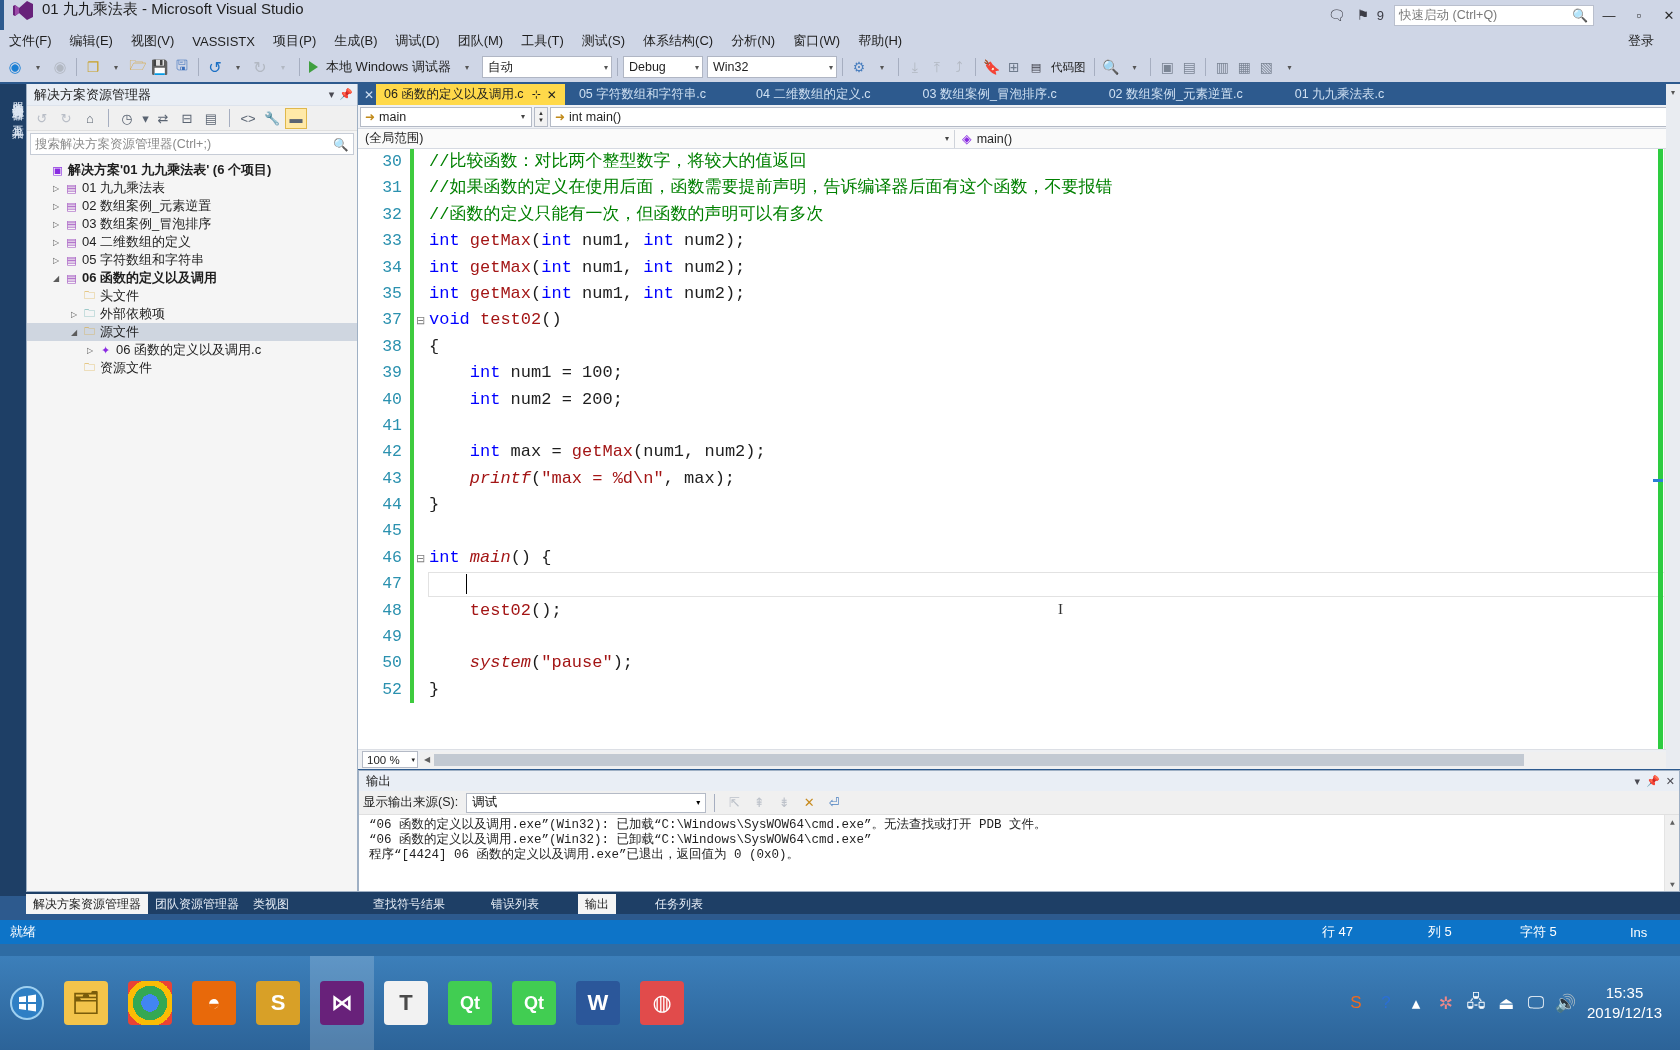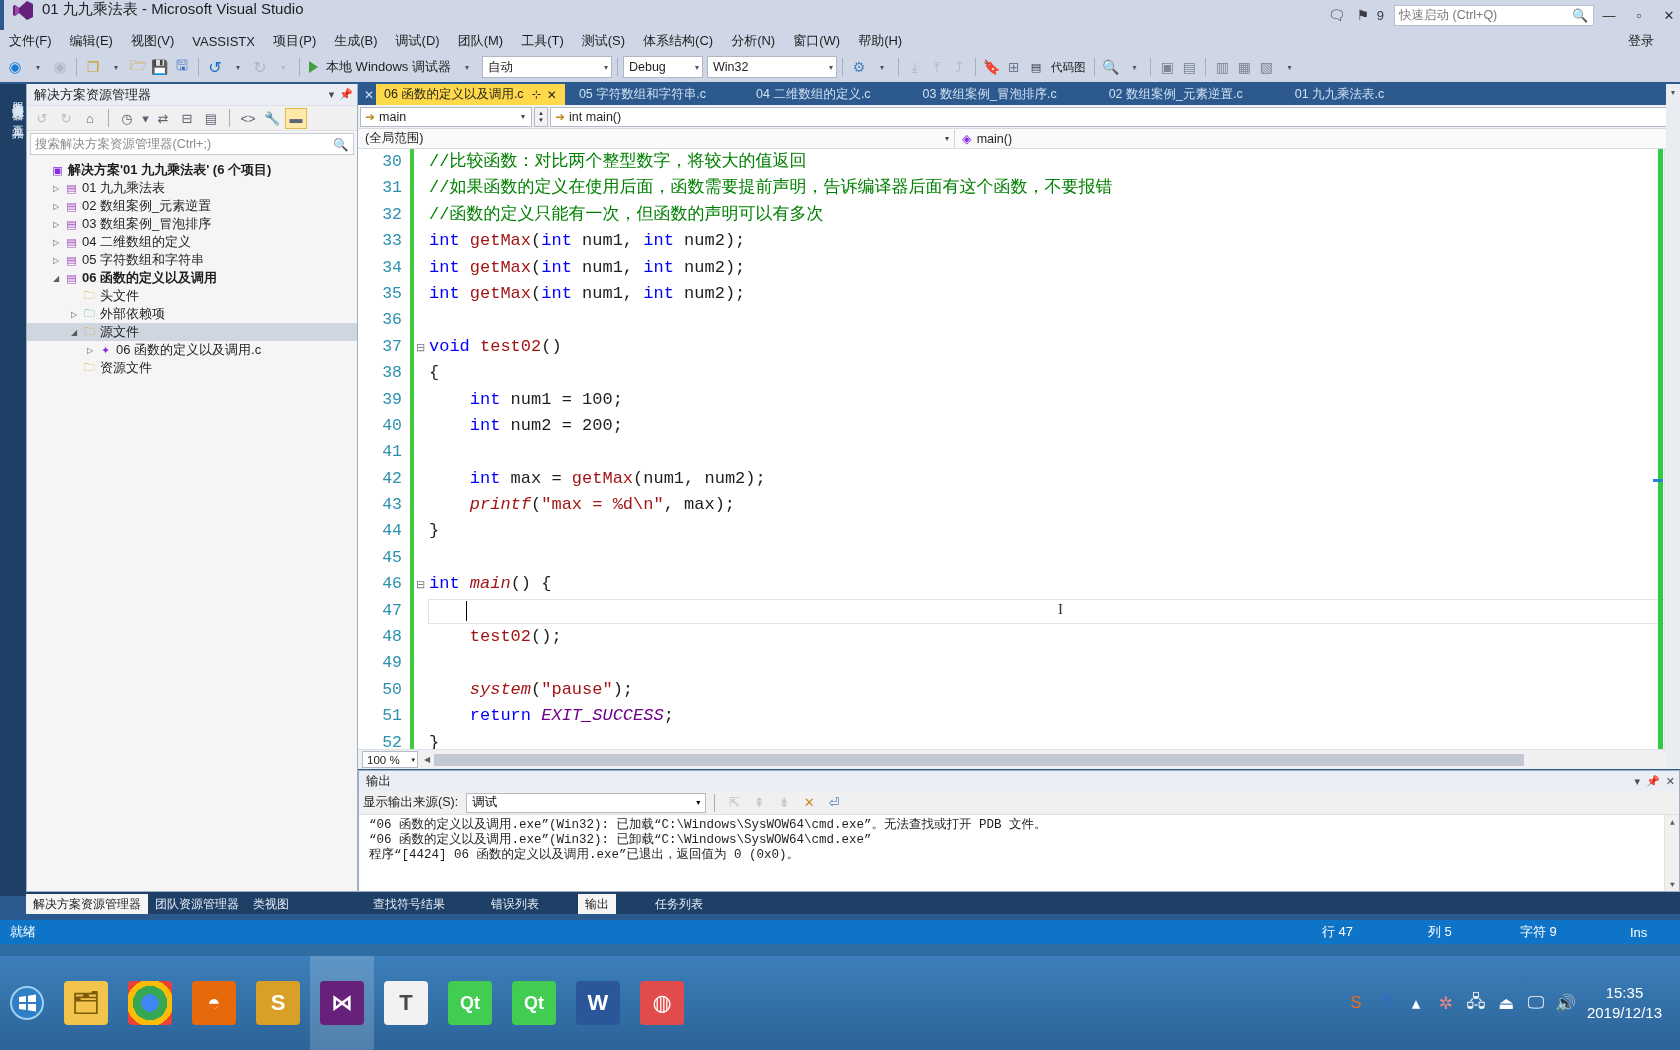--- a/index.html
+++ b/index.html
@@ -575,36 +575,34 @@
   </div>
 
   <div id="code-area">
     <div id="code-lines">
         <div class="cl"><span class="lnum">30</span><span class="chbar"></span><span class="fold"></span><span class="ctext"><span class="cm">//比较函数：对比两个整型数字，将较大的值返回</span></span></div>
         <div class="cl"><span class="lnum">31</span><span class="chbar"></span><span class="fold"></span><span class="ctext"><span class="cm">//如果函数的定义在使用后面，函数需要提前声明，告诉编译器后面有这个函数，不要报错</span></span></div>
         <div class="cl"><span class="lnum">32</span><span class="chbar"></span><span class="fold"></span><span class="ctext"><span class="cm">//函数的定义只能有一次，但函数的声明可以有多次</span></span></div>
         <div class="cl"><span class="lnum">33</span><span class="chbar"></span><span class="fold"></span><span class="ctext"><span class="kw">int</span><span class="pun"> </span><span class="fn">getMax</span><span class="pun">(</span><span class="kw">int</span><span class="id"> num1, </span><span class="kw">int</span><span class="id"> num2);</span></span></div>
         <div class="cl"><span class="lnum">34</span><span class="chbar"></span><span class="fold"></span><span class="ctext"><span class="kw">int</span><span class="pun"> </span><span class="fn">getMax</span><span class="pun">(</span><span class="kw">int</span><span class="id"> num1, </span><span class="kw">int</span><span class="id"> num2);</span></span></div>
         <div class="cl"><span class="lnum">35</span><span class="chbar"></span><span class="fold"></span><span class="ctext"><span class="kw">int</span><span class="pun"> </span><span class="fn">getMax</span><span class="pun">(</span><span class="kw">int</span><span class="id"> num1, </span><span class="kw">int</span><span class="id"> num2);</span></span></div>
-        <div class="cl"><span class="lnum">36</span><span class="chbar"></span><span class="fold"></span><span class="ctext"></span></div>
         <div class="cl"><span class="lnum">37</span><span class="chbar"></span><span class="fold">⊟</span><span class="ctext"><span class="kw">void</span><span class="pun"> </span><span class="fn">test02</span><span class="pun">()</span></span></div>
         <div class="cl"><span class="lnum">38</span><span class="chbar"></span><span class="fold"></span><span class="ctext"><span class="pun">{</span></span></div>
         <div class="cl"><span class="lnum">39</span><span class="chbar"></span><span class="fold"></span><span class="ctext"><span class="pun">    </span><span class="kw">int</span><span class="id"> num1 = 100;</span></span></div>
         <div class="cl"><span class="lnum">40</span><span class="chbar"></span><span class="fold"></span><span class="ctext"><span class="pun">    </span><span class="kw">int</span><span class="id"> num2 = 200;</span></span></div>
         <div class="cl"><span class="lnum">41</span><span class="chbar"></span><span class="fold"></span><span class="ctext"></span></div>
         <div class="cl"><span class="lnum">42</span><span class="chbar"></span><span class="fold"></span><span class="ctext"><span class="pun">    </span><span class="kw">int</span><span class="id"> max = </span><span class="fn">getMax</span><span class="id">(num1, num2);</span></span></div>
         <div class="cl"><span class="lnum">43</span><span class="chbar"></span><span class="fold"></span><span class="ctext"><span class="pun">    </span><span class="fni">printf</span><span class="pun">(</span><span class="str">"max = %d\n"</span><span class="id">, max);</span></span></div>
         <div class="cl"><span class="lnum">44</span><span class="chbar"></span><span class="fold"></span><span class="ctext"><span class="pun">}</span></span></div>
         <div class="cl"><span class="lnum">45</span><span class="chbar"></span><span class="fold"></span><span class="ctext"></span></div>
         <div class="cl"><span class="lnum">46</span><span class="chbar"></span><span class="fold">⊟</span><span class="ctext"><span class="kw">int</span><span class="pun"> </span><span class="fni">main</span><span class="pun">() {</span></span></div>
         <div class="cl"><span class="lnum">47</span><span class="chbar"></span><span class="fold"></span><span class="ctext"></span><span class="cur-line-box"></span><span style="position: absolute; left: 108px; top: 3px; width: 1px; height: 20px; background: rgb(0, 0, 0);"></span></div>
         <div class="cl"><span class="lnum">48</span><span class="chbar"></span><span class="fold"></span><span class="ctext"><span class="pun">    </span><span class="fn">test02</span><span class="pun">();</span></span></div>
         <div class="cl"><span class="lnum">49</span><span class="chbar"></span><span class="fold"></span><span class="ctext"></span></div>
         <div class="cl"><span class="lnum">50</span><span class="chbar"></span><span class="fold"></span><span class="ctext"><span class="pun">    </span><span class="fni">system</span><span class="pun">(</span><span class="str">"pause"</span><span class="pun">);</span></span></div>
-        <div class="cl"><span class="lnum">51</span><span class="chbar"></span><span class="fold"></span><span class="ctext"><span class="pun">    </span><span class="kw">return</span><span class="pun"> </span><span class="mac">EXIT_SUCCESS</span><span class="pun">;</span></span></div>
         <div class="cl"><span class="lnum">52</span><span class="chbar"></span><span class="fold"></span><span class="ctext"><span class="pun">}</span></span></div>
       </div>
     <span id="ibeam">I</span>
     <div id="green-track">
       <div class="gmark" style="top:0;height:600px;"></div>
     </div>
     <div id="blue-mark"></div>
     <div id="code-scroll">
       <div class="sb-up">▲</div>
       <div class="thumb"></div>
@@ -666,21 +664,21 @@
   <span class="dock-tab" style="margin-left:8px;">查找符号结果</span>
   <span class="dock-tab">错误列表</span>
   <span class="dock-tab active">输出</span>
   <span class="dock-tab">任务列表</span>
 </div>
 
 <div id="statusbar">
   <span id="status-ready">就绪</span>
   <span class="sb-cell" style="left:1322px;">行 47</span>
   <span class="sb-cell" style="left:1428px;">列 5</span>
-  <span class="sb-cell" style="left:1520px;">字符 9</span>
+  <span class="sb-cell" style="left:1520px;">字符 5</span>
   <span class="sb-cell" style="left:1630px;">Ins</span>
 </div>
 
 <div id="taskbar">
   <div id="tb-inner">
     <div id="start-btn">
       <svg width="36" height="36" viewBox="0 0 36 36">
         <circle cx="18" cy="18" r="16" fill="#2f7fc4" stroke="#9fd0f0" stroke-width="2"></circle>
         <path d="M10 12 L17 11 L17 17 L10 17 Z M19 10.7 L27 9.6 L27 17 L19 17 Z M10 19 L17 19 L17 25 L10 24 Z M19 19 L27 19 L27 26.4 L19 25.3 Z" fill="#fff"></path>
       </svg>

